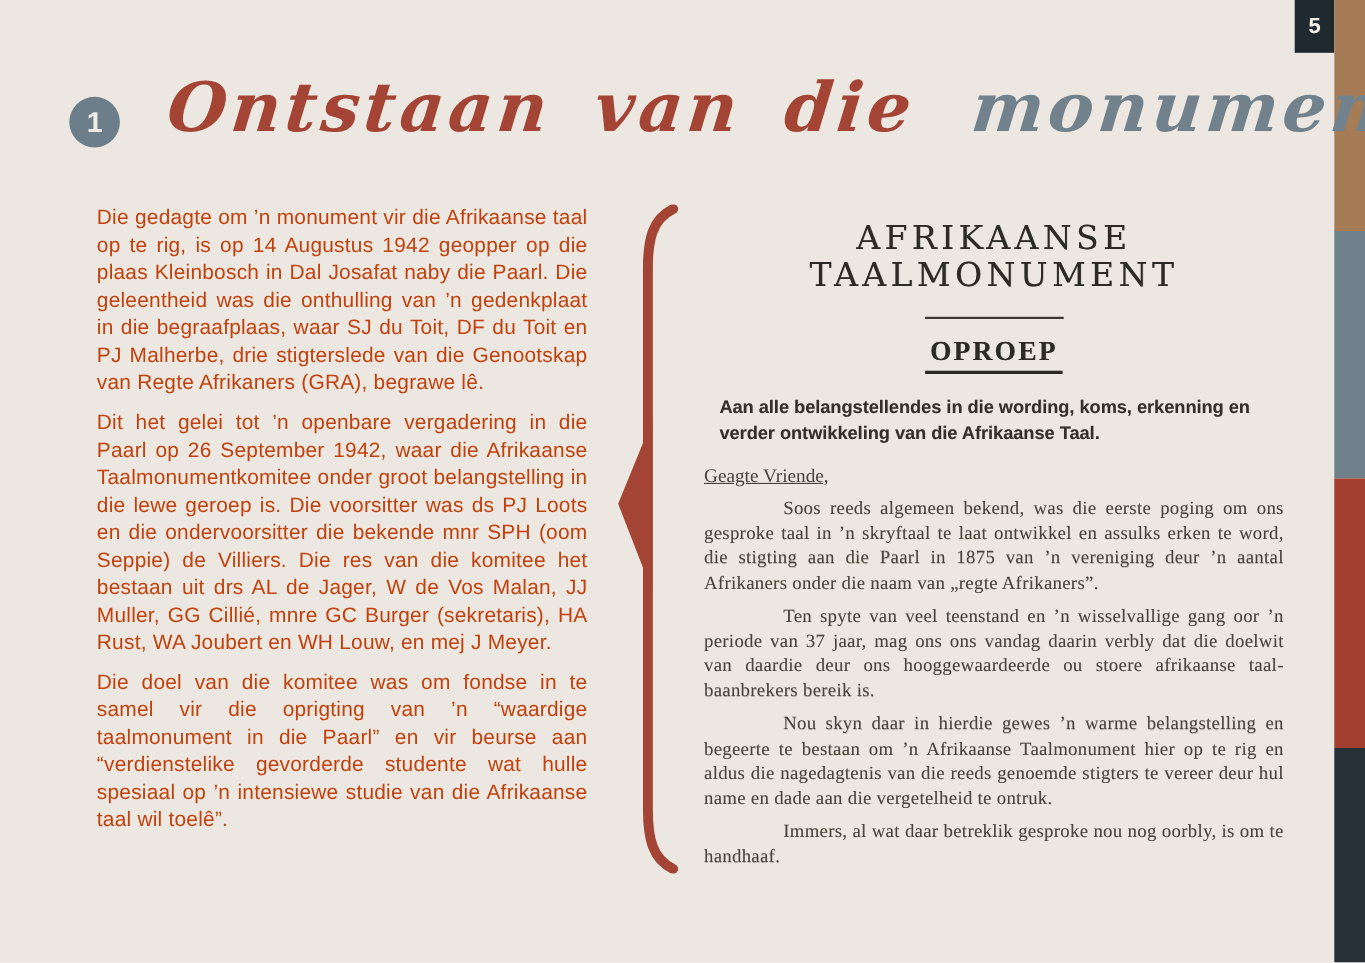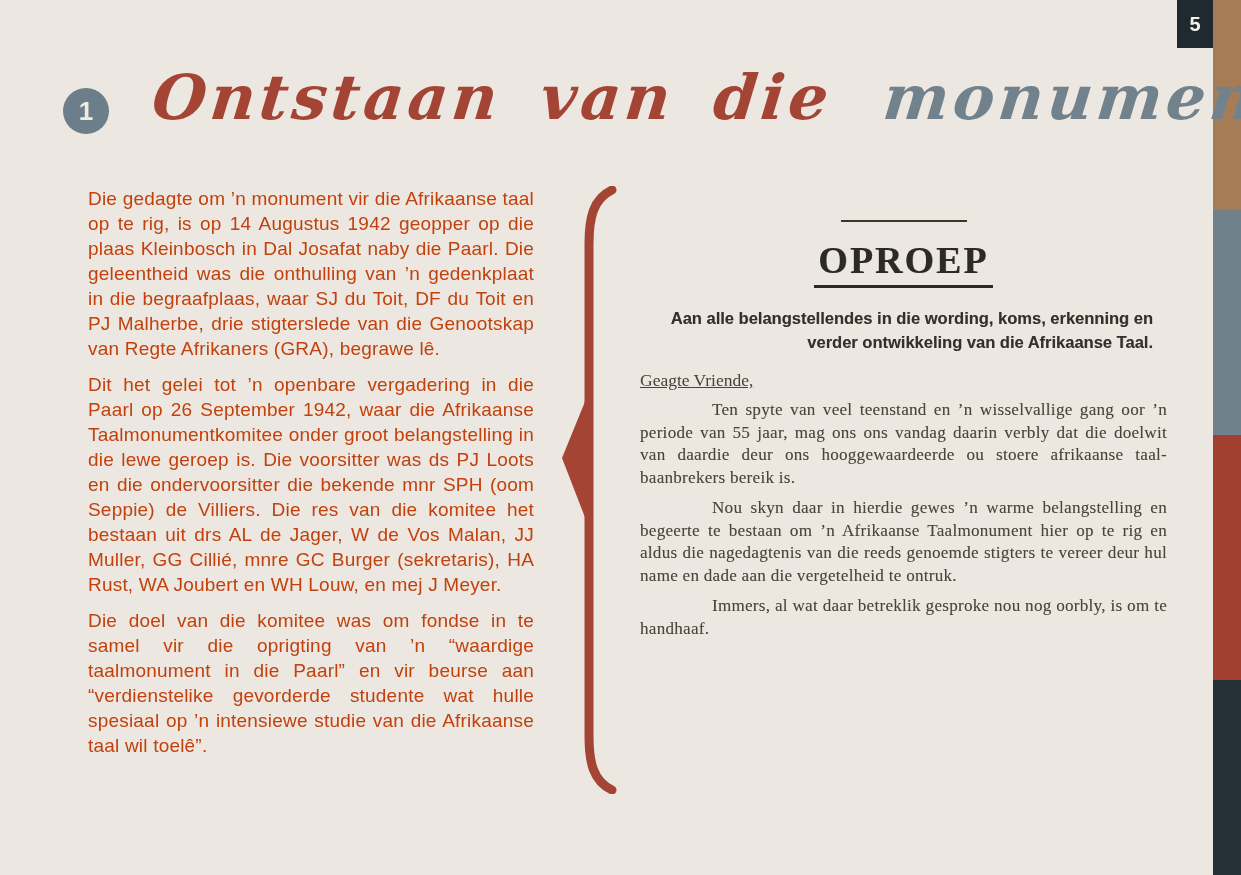--- a/index.html
+++ b/index.html
@@ -61,29 +61,29 @@
   }
   .doc-title {
     text-align:center; font-family:"DejaVu Serif", serif;
     font-size:30px; letter-spacing:4px; word-spacing:22px;
     color:#2c2a25; line-height:34px;
     text-shadow:0.4px 0.4px 0 rgba(44,42,37,0.45);
   }
   .doc-rule { width:126px; height:2px; background:#3b372f; margin:20px auto 0; }
   .doc-heading { text-align:center; margin-top:16px; }
   .doc-heading span {
-    display:inline-block; font-weight:bold; font-size:38px;
+    display:inline-block; font-weight:bold; font-size:25px;
     letter-spacing:2px; color:#2c2a25;
     border-bottom:3px solid #2c2a25; padding:0 4px 3px;
     text-shadow:0.4px 0.4px 0 rgba(44,42,37,0.4);
   }
   .doc-subtitle {
     margin-top:18px; font-family:"Liberation Sans", sans-serif;
     font-weight:bold; font-size:16.5px; line-height:24px;
-    text-align:right; color:#33302a; padding:0 14px;
+    text-align:left; color:#33302a; padding:0 14px;
     text-shadow:0.3px 0.3px 0 rgba(51,48,42,0.35);
   }
   .doc-salutation { margin-top:16px; font-size:17.5px;text-decoration:underline; }
   .doc-para {
     margin:8px 0 0; font-size:17px; line-height:22.5px;
     text-align:justify; text-indent:72px; letter-spacing:0.3px;
     color:#49453c; text-shadow:0.3px 0.3px 0 rgba(73,69,60,0.3);
   }
 </style>
 </head>
@@ -117,24 +117,26 @@
     <p>Dit het gelei tot ’n openbare vergadering in die Paarl op 26 September 1942, waar die Afrikaanse Taalmonumentkomitee onder groot belangstelling in die lewe geroep is. Die voorsitter was ds PJ Loots en die ondervoorsitter die bekende mnr SPH (oom Seppie) de Villiers. Die res van die komitee het bestaan uit drs AL de Jager, W de Vos Malan, JJ Muller, GG Cillié, mnre GC Burger (sekretaris), HA Rust, WA Joubert en WH Louw, en mej J Meyer.</p>
     <p>Die doel van die komitee was om fondse in te samel vir die oprigting van ’n “waardige taalmonument in die Paarl” en vir beurse aan “verdienstelike gevorderde studente wat hulle spesiaal op ’n intensiewe studie van die Afrikaanse taal wil toelê”.</p>
   </div>
 
   <svg class="brace" width="58" height="608" viewBox="0 0 58 608" aria-hidden="true">
     <path d="M 52 4 C 33 13, 29 32, 29 58 L 29 550 C 29 576, 33 595, 52 604" fill="none" stroke="#a34434" stroke-width="9" stroke-linecap="round"></path>
     <polygon points="33,196 2,272 33,352" fill="#a34434"></polygon>
   </svg>
 
   <div class="doc">
+    <div class="doc-title">AFRIKAANSE TAALMONUMENT</div>
     <div class="doc-rule"></div>
     <div class="doc-heading">
       <span>OPROEP</span>
     </div>
     <div class="doc-subtitle">Aan alle belangstellendes in die wording, koms, erkenning en verder ontwikkeling van die Afrikaanse Taal.</div>
     <div class="doc-salutation">Geagte Vriende,</div>
-    <p class="doc-para">Ten spyte van veel teenstand en ’n wisselvallige gang oor ’n periode van 55 jaar, mag ons ons vandag daarin verbly dat die doelwit van daardie deur ons hooggewaardeerde ou stoere afrikaanse taal-baanbrekers bereik is.</p>
+    <p class="doc-para">Soos reeds algemeen bekend, was die eerste poging om ons gesproke taal in ’n skryftaal te laat ontwikkel en assulks erken te word, die stigting aan die Paarl in 1875 van ’n vereniging deur ’n aantal Afrikaners onder die naam van „regte Afrikaners”.</p>
+    <p class="doc-para">Ten spyte van veel teenstand en ’n wisselvallige gang oor ’n periode van 37 jaar, mag ons ons vandag daarin verbly dat die doelwit van daardie deur ons hooggewaardeerde ou stoere afrikaanse taal-baanbrekers bereik is.</p>
     <p class="doc-para">Nou skyn daar in hierdie gewes ’n warme belangstelling en begeerte te bestaan om ’n Afrikaanse Taalmonument hier op te rig en aldus die nagedagtenis van die reeds genoemde stigters te vereer deur hul name en dade aan die vergetelheid te ontruk.</p>
     <p class="doc-para">Immers, al wat daar betreklik gesproke nou nog oorbly, is om te handhaaf.</p>
   </div>
 
 </div>
 
 </body></html>

